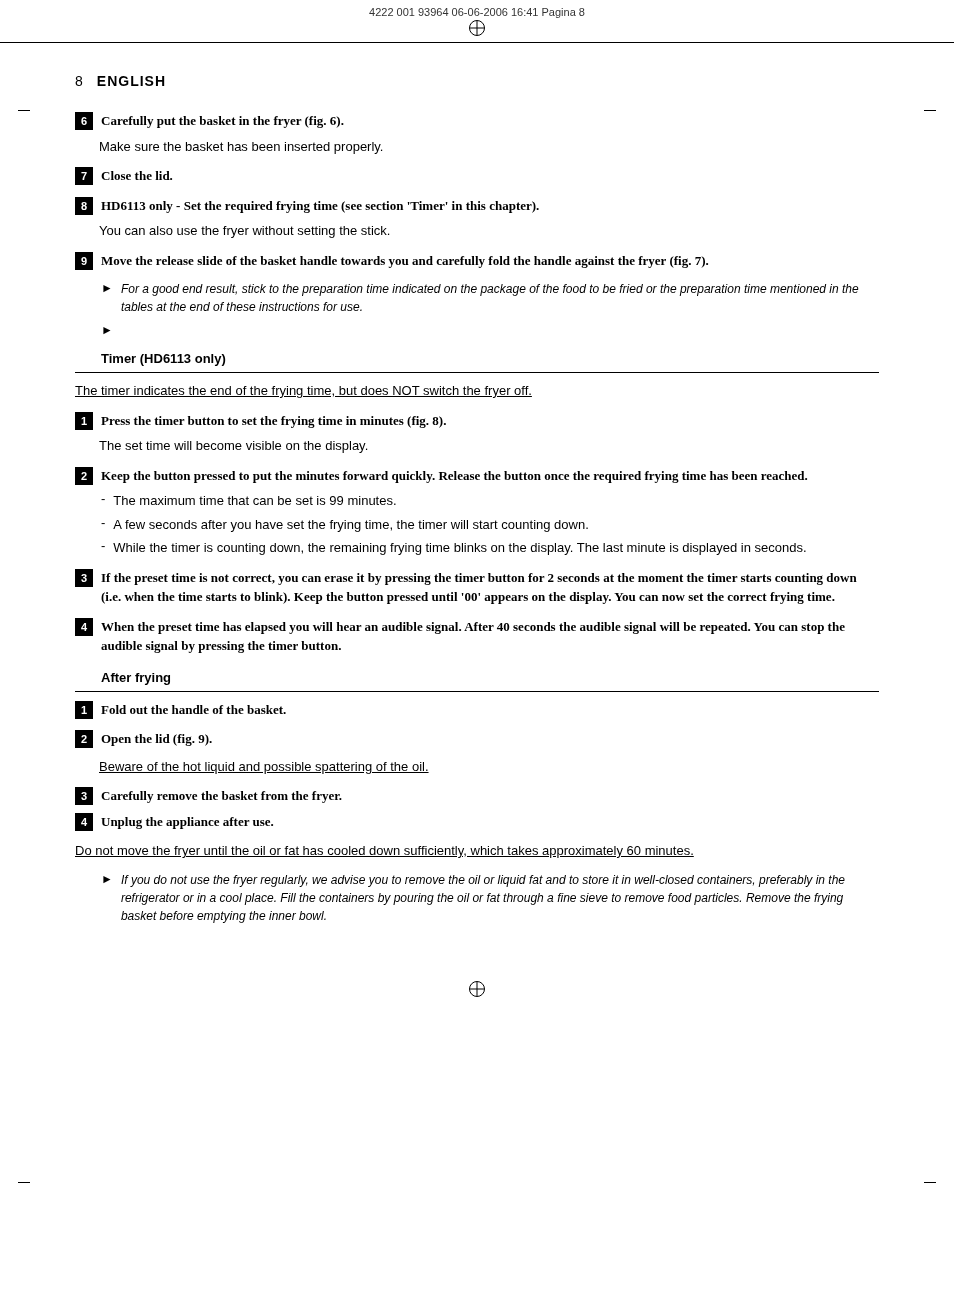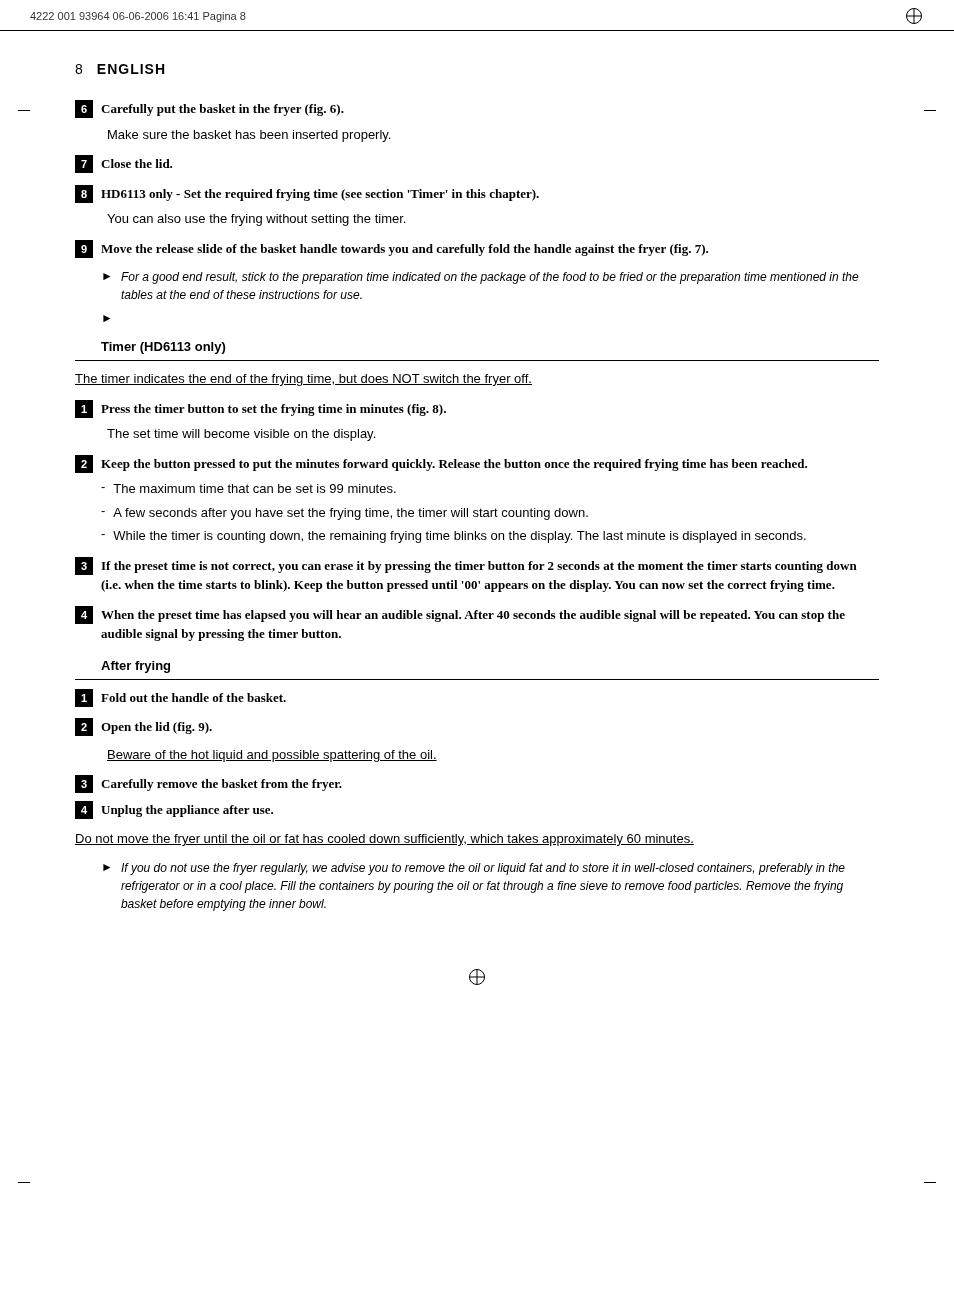--- a/index.html
+++ b/index.html
@@ -26,20 +26,21 @@
     }
 
     
     .page-header {
       border-bottom: 1px solid #000;
       padding: 6px 30px 4px 30px;
       font-size: 11px;
       color: #333;
       display: flex;
       align-items: center;
+      flex-direction: column;
     }
 
     .header-text {
       flex: 1;
     }
 
     .header-crosshair {
       width: 20px;
       height: 20px;
       position: relative;
@@ -168,21 +169,21 @@
       font-size: 13px;
       line-height: 1.5;
     }
 
     .step-text strong {
       font-weight: bold;
       font-family: Liberation Serif, serif;
     }
 
     .step-sub {
-      margin-left: 32px;
+      margin-left: 24px;
       margin-top: 2px;
       margin-bottom: 8px;
       font-size: 13px;
       line-height: 1.5;
     }
 
     
     .bullet-item {
       display: flex;
       align-items: flex-start;
@@ -292,21 +293,21 @@
         <strong>Close the lid.</strong>
       </div>
     </div>
 
     <div class="step mb-6">
       <div class="step-box">8</div>
       <div class="step-text">
         <strong>HD6113 only - Set the required frying time (see section 'Timer' in this chapter).</strong>
       </div>
     </div>
-    <div class="step-sub mb-10">You can also use the frying without setting the timer.</div>
+    <div class="step-sub mb-10">You can also use the fryer without setting the stick.</div>
 
     <div class="step mb-10">
       <div class="step-box">9</div>
       <div class="step-text">
         <strong>Move the release slide of the basket handle towards you and carefully fold the handle against the fryer (fig. 7).</strong>
       </div>
     </div>
 
     <div class="bullet-item mb-6">
       <span class="bullet-arrow">►</span>

